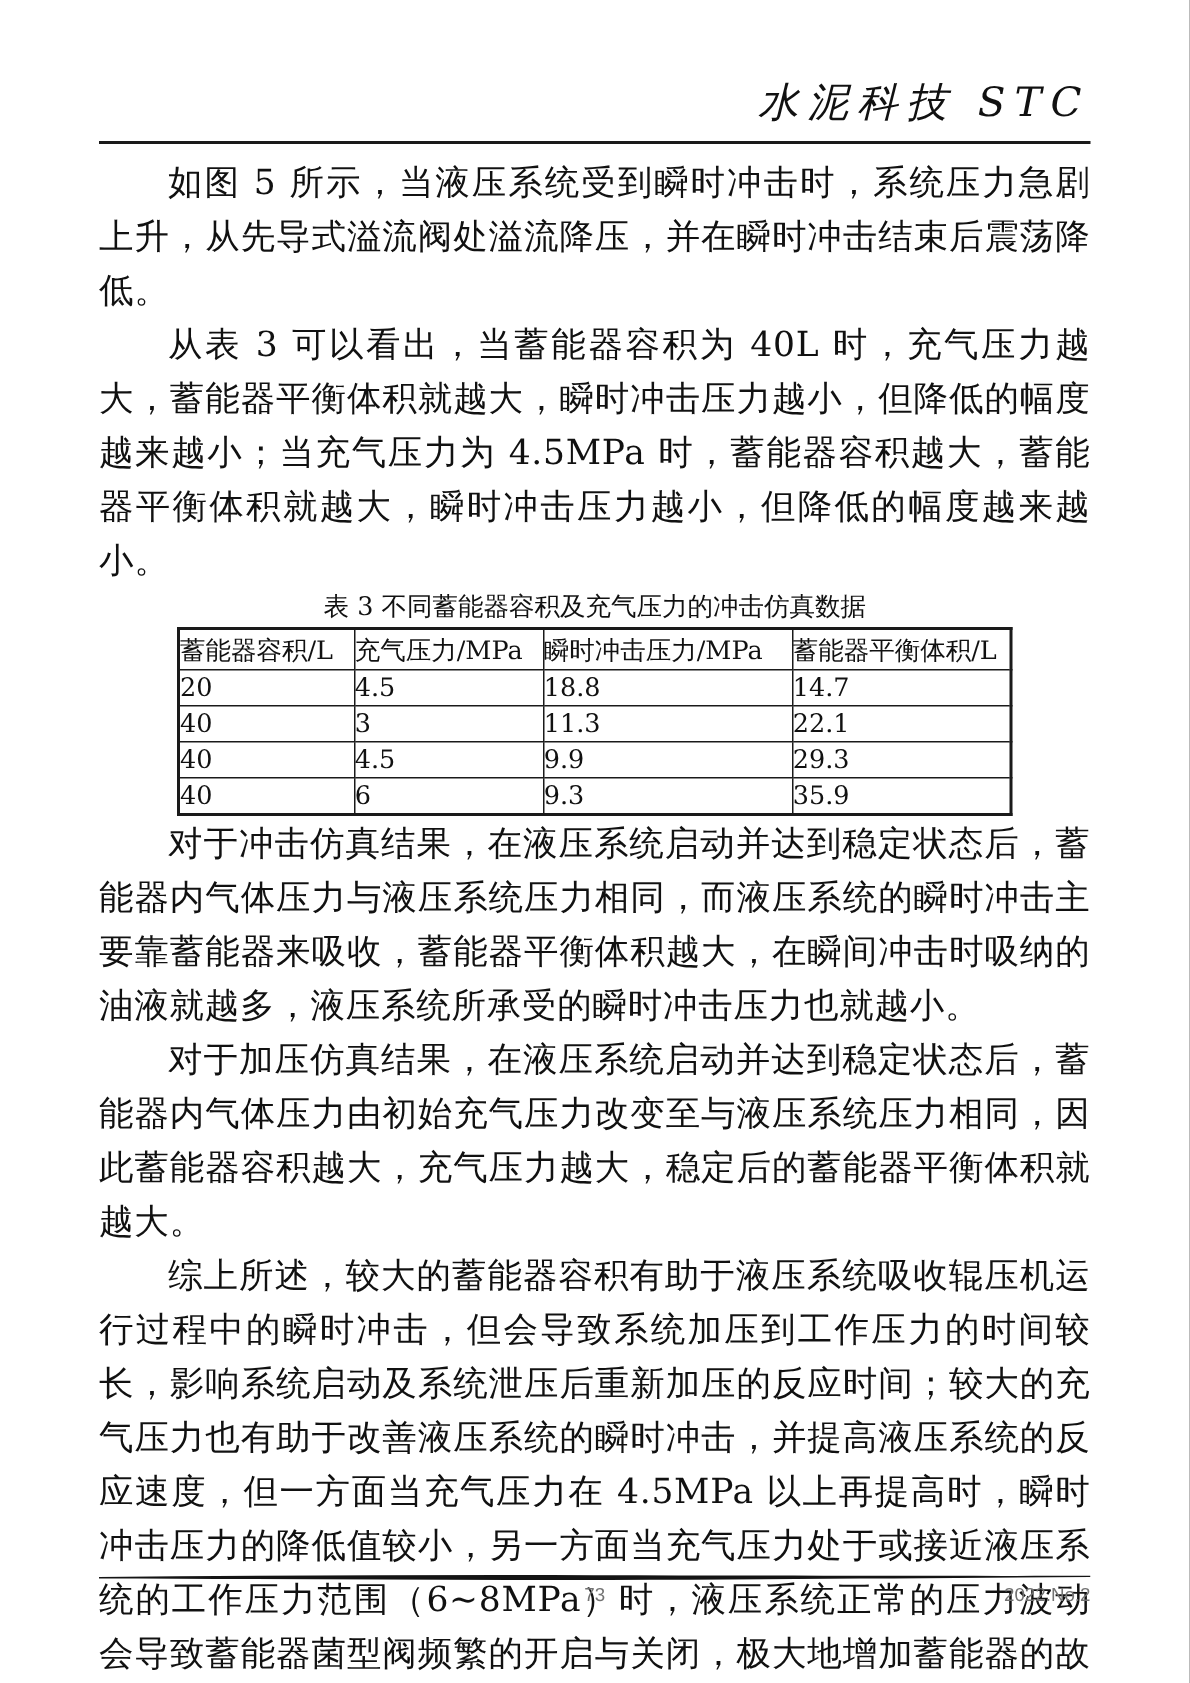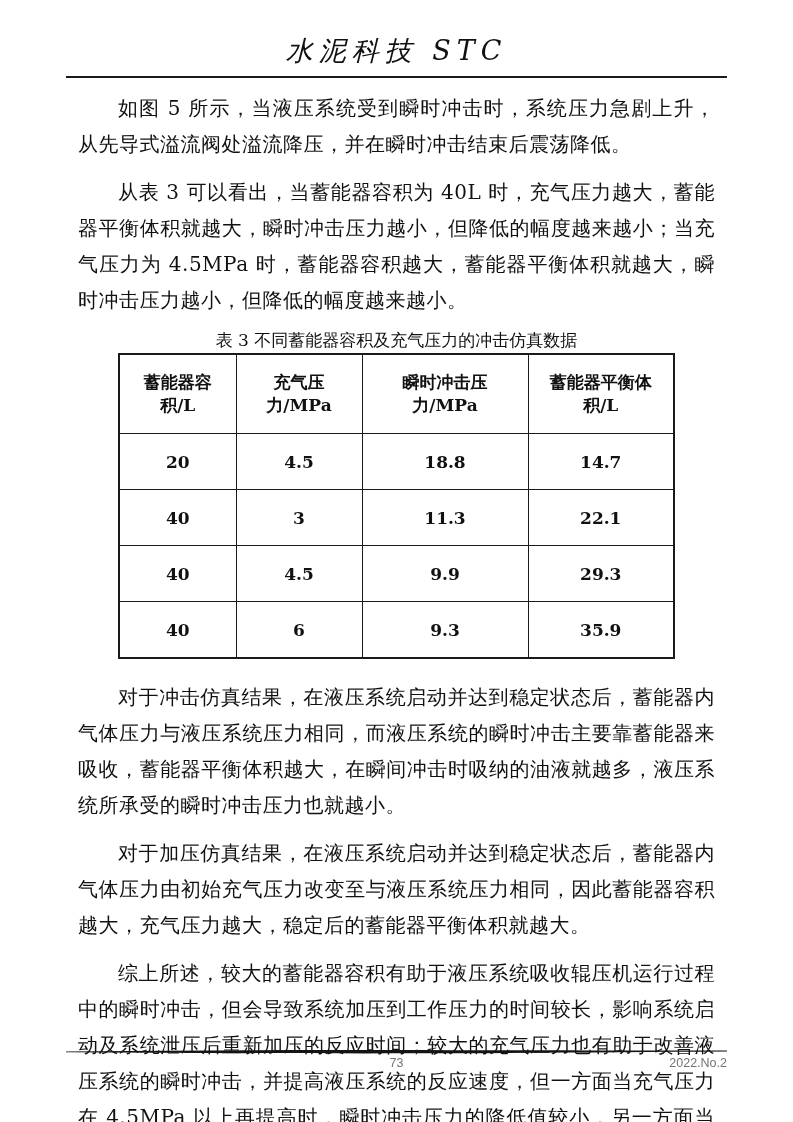--- a/index.html
+++ b/index.html
@@ -7,66 +7,66 @@
     position:relative;
     width:793px;height:1122px;
     margin:0 auto;
     background:#ffffff;
     font-family:"DejaVu Serif","Liberation Serif",serif;
     color:#111;
     overflow:hidden;
   }
   .content{padding:0 66px;}
   .journal-header{
-    padding-top:34px;
-    text-align:center;
+    padding-top:52px;
+    text-align:right;
   }
   .journal-title{
     font-size:27px;
     font-style:italic;
     font-weight:500;
     letter-spacing:6px;
     line-height:34px;
     white-space:nowrap;
   }
   .header-rule{
     margin-top:8px;
     border:none;
     border-top:2px solid #1a1a1a;
     height:0;
   }
   .body-text{margin-top:2px;}
   .para{
-    margin:12px;
-    font-size:20px;
+    margin:0;
+    font-size:23px;
     line-height:36px;
     text-align:justify;
     text-indent:2em;
     letter-spacing:0.5px;
   }
-  .table-block{margin:3px 0 20px 0;}
+  .table-block{margin:3px 0 1px 0;}
   .table-caption{
     text-align:center;
     font-size:17px;
     line-height:21px;
     margin:0 0 2px 0;
   }
   table.sim-table{
     width:555px;
     margin:0 auto;
     border-collapse:collapse;
     table-layout:fixed;
     font-size:17px;
     border:2px solid #1a1a1a;
   }
   table.sim-table th, table.sim-table td{
     border:1.5px solid #1a1a1a;
-    text-align:center;
-    font-weight:bold;
-    padding:16px;
+    text-align:left;
+    font-weight:normal;
+    padding:0;
   }
   table.sim-table th{height:26px;}
   table.sim-table td{height:23px;}
   .footer{
     position:absolute;
     left:66px;right:66px;top:1048px;
   }
   .footer-rule{display:block;width:100%;height:7px;}
   .footer-row{
     position:relative;

